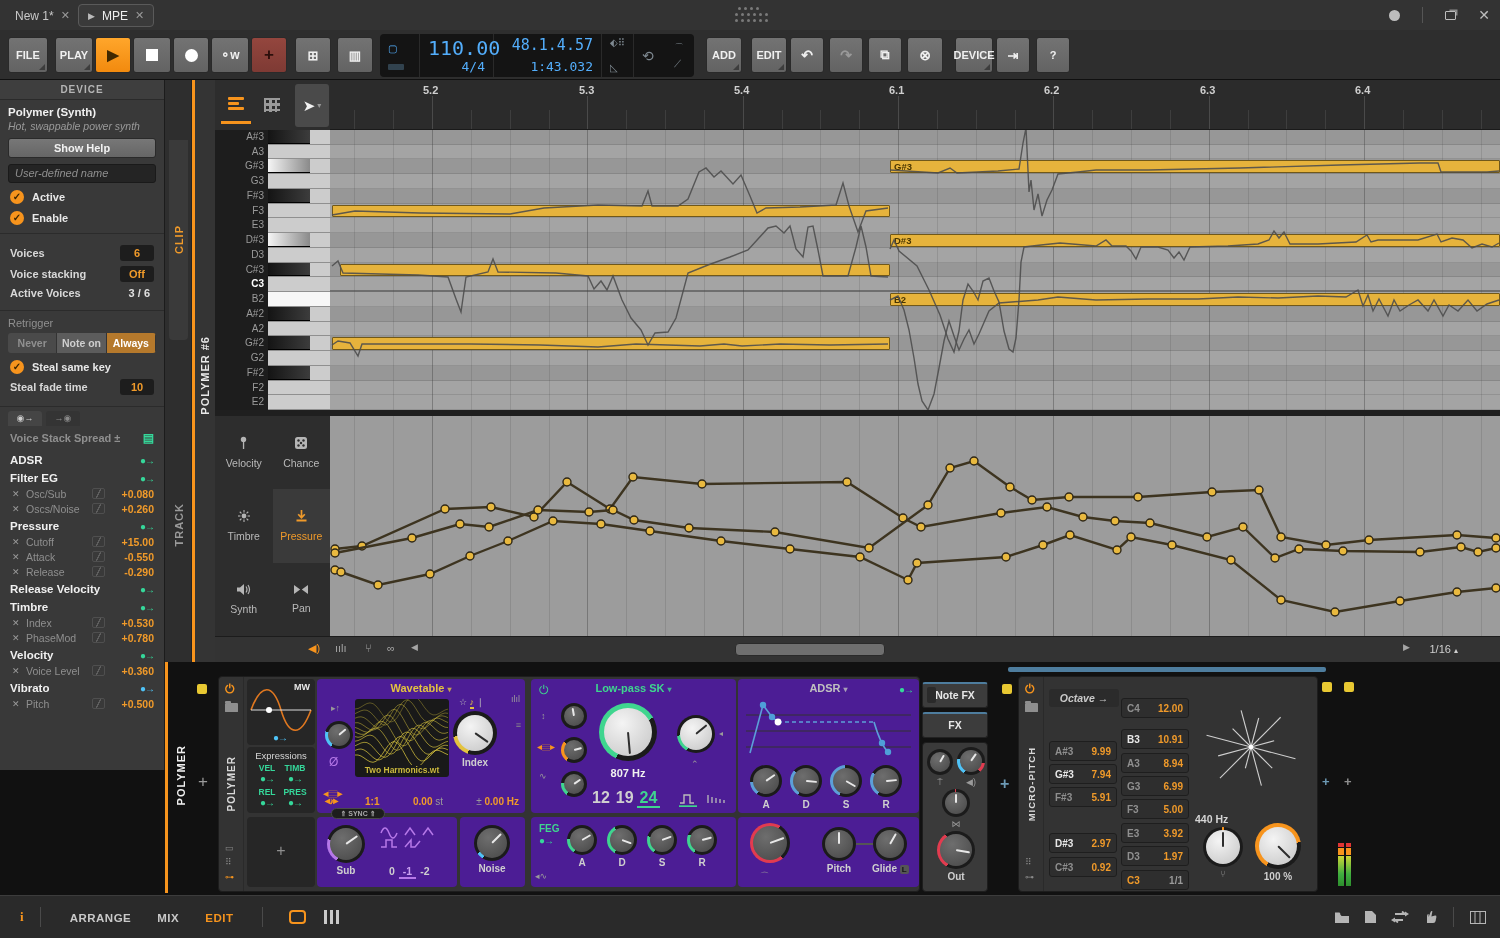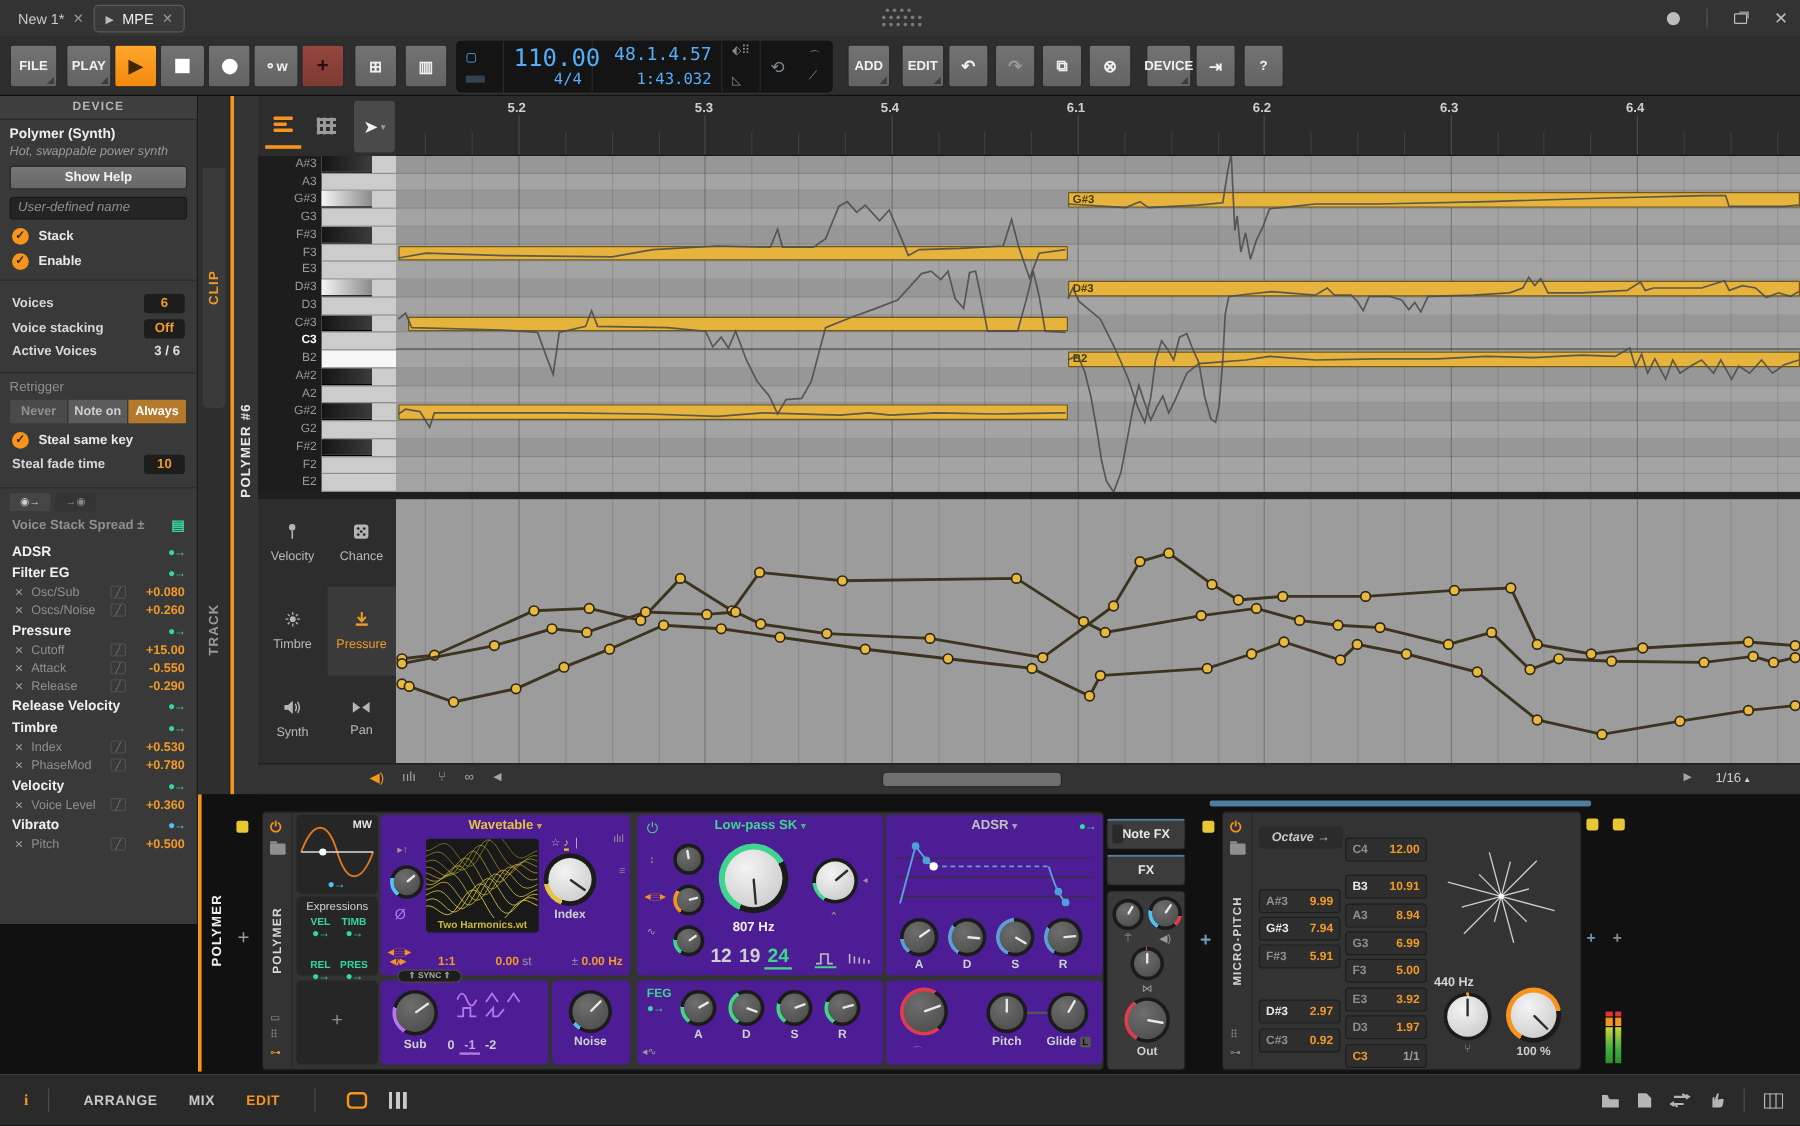--- a/index.html
+++ b/index.html
@@ -289,21 +289,21 @@
 
 <div id="sidebar">
   <div class="hdr">DEVICE</div>
   <div class="sb-section">
     <div class="sb-name">Polymer (Synth)</div>
     <div class="sb-desc">Hot, swappable power synth</div>
     <div class="sb-btn">Show Help</div>
     <div class="sb-input">User-defined name</div>
     <div class="chkrow">
         <span class="chk">✓</span>
-        <span>Stack</span>
+        <span>Active</span>
       </div>
     <div class="chkrow">
         <span class="chk">✓</span>
         <span>Enable</span>
       </div>
   </div>
   <div class="sb-section">
     <div class="prow">
         <span>Voices</span>
         <span class="pval">6</span>
@@ -865,21 +865,21 @@
       <svg width="68" height="50" style="position:absolute;top:6px;">
         <path d="M4,25 C14,-2 26,-2 34,25 C42,52 54,52 64,25" stroke="#e07820" stroke-width="1.6" fill="none"></path>
         <line x1="4" y1="25" x2="64" y2="25" stroke="#dcdcdc" stroke-width="1.2"></line>
         <circle cx="22" cy="25" r="3" fill="#fff"></circle>
       </svg>
       <span class="modarrow blue" style="position:absolute;left:26px;bottom:2px;">●→</span>
     </div>
 
     <div class="panel" style="left:28px;top:70px;width:68px;height:66px;">
       <div style="text-align:center;font-size:9.5px;color:#d5d5d5;padding-top:3px;">Expressions</div>
-      <div id="expr-slots" style="display:grid;grid-template-columns:1fr 1fr;padding:2px 6px;row-gap:15px;">
+      <div id="expr-slots" style="display:grid;grid-template-columns:1fr 1fr;padding:2px 6px;row-gap:3px;">
           <div style="text-align: center;">
             <div style="font-size: 8.5px; font-weight: bold; color: rgb(53, 215, 154);">VEL</div>
             <div class="modarrow green">●→</div>
           </div>
           <div style="text-align: center;">
             <div style="font-size: 8.5px; font-weight: bold; color: rgb(53, 215, 154);">TIMB</div>
             <div class="modarrow green">●→</div>
           </div>
           <div style="text-align: center;">
             <div style="font-size: 8.5px; font-weight: bold; color: rgb(53, 215, 154);">REL</div>
@@ -949,21 +949,21 @@
           </span>
         <span class="klabel">Sub</span>
       </span>
       <svg width="64" height="26" style="position:absolute;left:62px;top:8px;">
         <path d="M2,8 q4,-10 8,0 t8,0" stroke="#b678e8" stroke-width="1.5" fill="none"></path>
         <path d="M26,10 l5,-7 5,7" stroke="#b678e8" stroke-width="1.5" fill="none"></path>
         <path d="M44,10 l5,-7 5,7" stroke="#b678e8" stroke-width="1.5" fill="none"></path>
         <path d="M2,22 h5 v-7 h6 v7 h5" stroke="#b678e8" stroke-width="1.5" fill="none"></path>
         <path d="M26,22 l6,-7 v7 h4 l5,-6" stroke="#b678e8" stroke-width="1.5" fill="none"></path>
       </svg>
-      <div id="sub-oct" style="position:absolute;left:52px;bottom:8px;"><span class="octnum">0</span><span class="octnum sel">-1</span><span class="octnum">-2</span></div>
+      <div id="sub-oct" style="position:absolute;left:68px;bottom:8px;"><span class="octnum">0</span><span class="octnum sel">-1</span><span class="octnum">-2</span></div>
     </div>
 
     <div class="panel darker" style="left:241px;top:140px;width:65px;height:70px;">
       <span class="kcell" style="left:14px;top:8px;">
         <span class="knob dark" style="--s:36px;--a0:212deg;--sw:22deg;--arc:#4fc3f7;--rot:225deg;">
             <i></i>
             <b></b>
           </span>
         <span class="klabel">Noise</span>
       </span>

